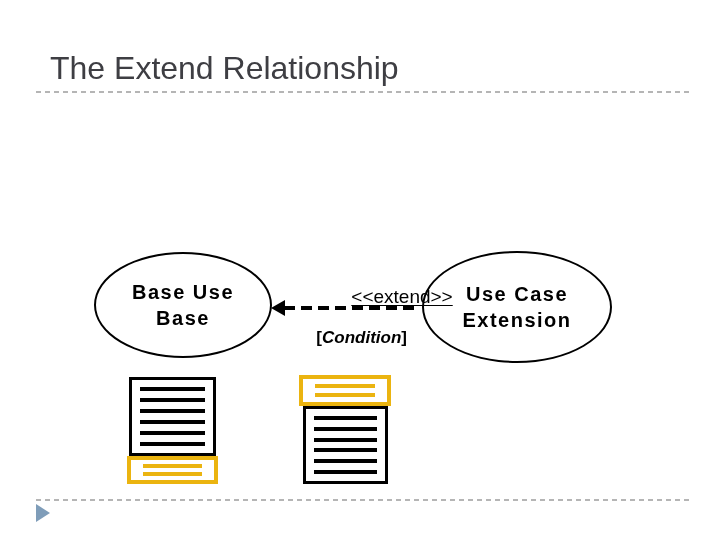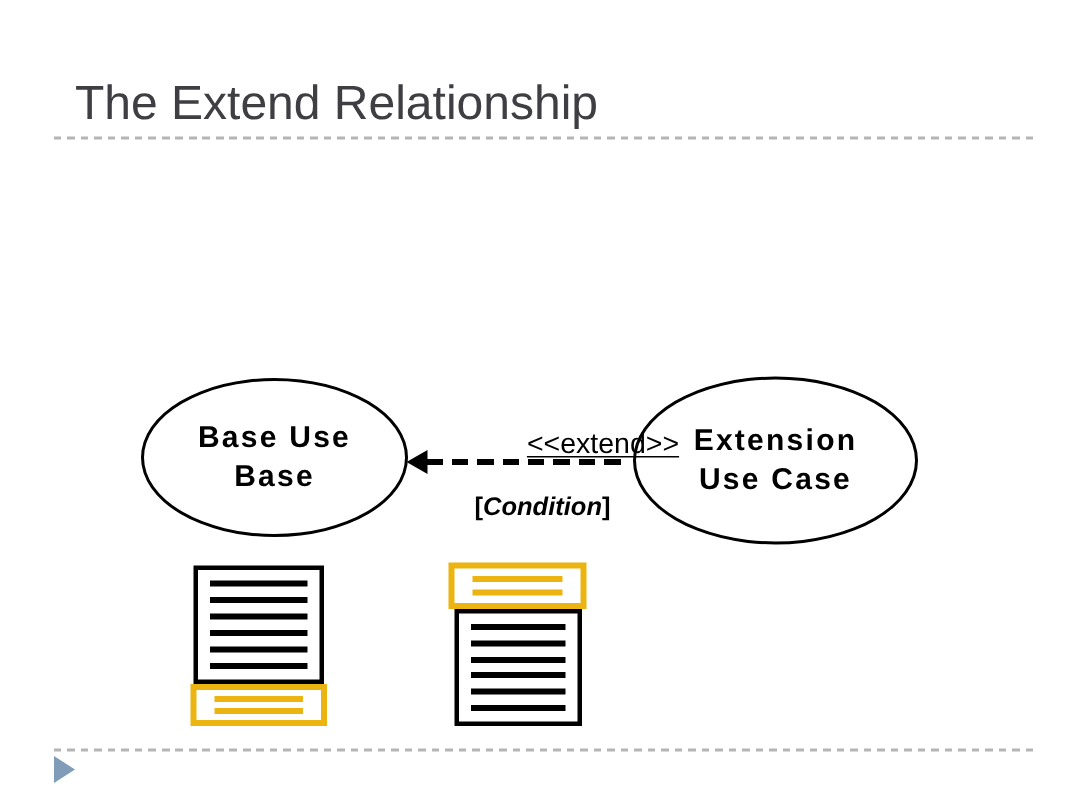--- a/index.html
+++ b/index.html
@@ -141,22 +141,22 @@
 
   <div class="title">The Extend Relationship</div>
   <div class="rule title-rule"></div>
 
   <div class="ellipse base">
     <div>Base Use</div>
     <div>Base</div>
   </div>
 
   <div class="ellipse ext">
+    <div>Use Case</div>
     <div>Extension</div>
-    <div>Use Case</div>
   </div>
 
   <div class="arrow-head"></div>
   <div class="arrow-line"></div>
   <div class="stereotype">&lt;&lt;extend&gt;&gt;</div>
   <div class="condition"><span>[</span><span class="word">Condition</span><span>]</span></div>
 
   <div class="doc doc-base">
     <div class="doc-body">
       <div class="line"></div>

